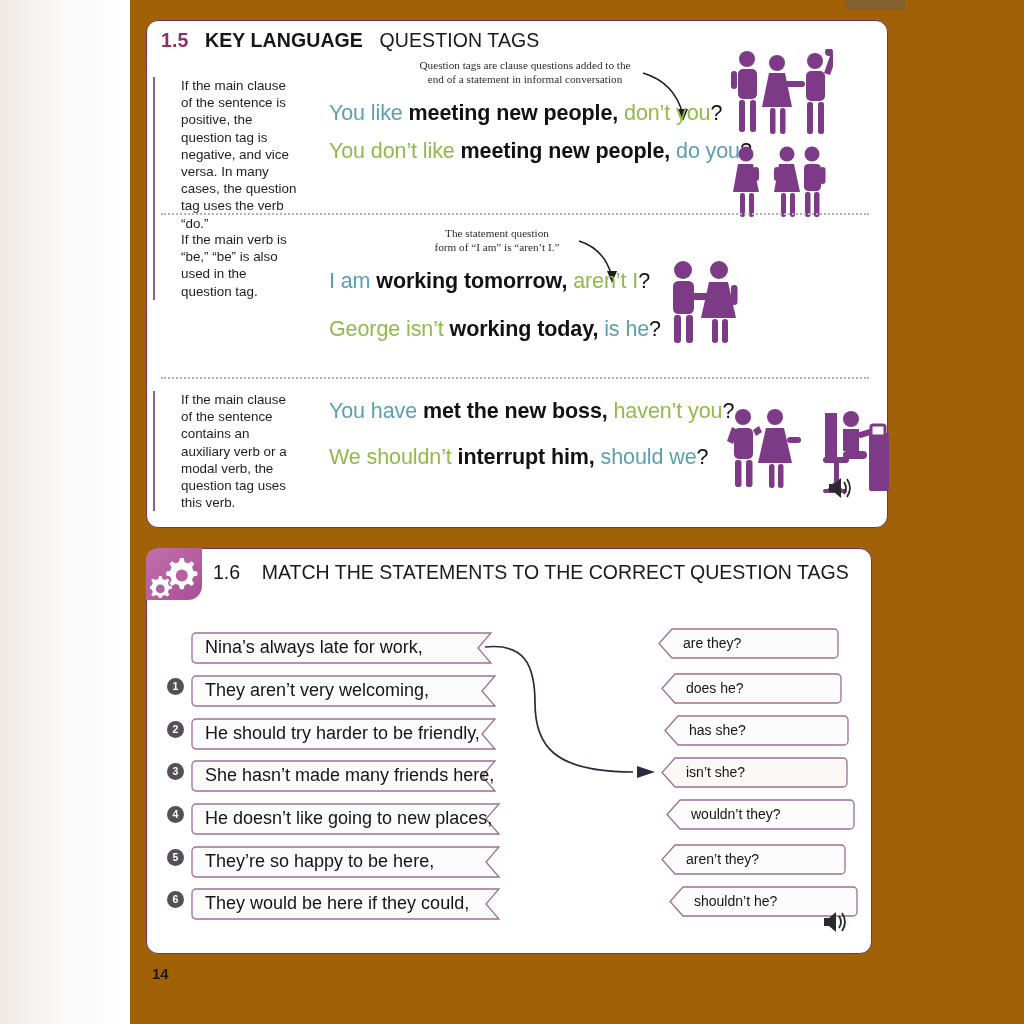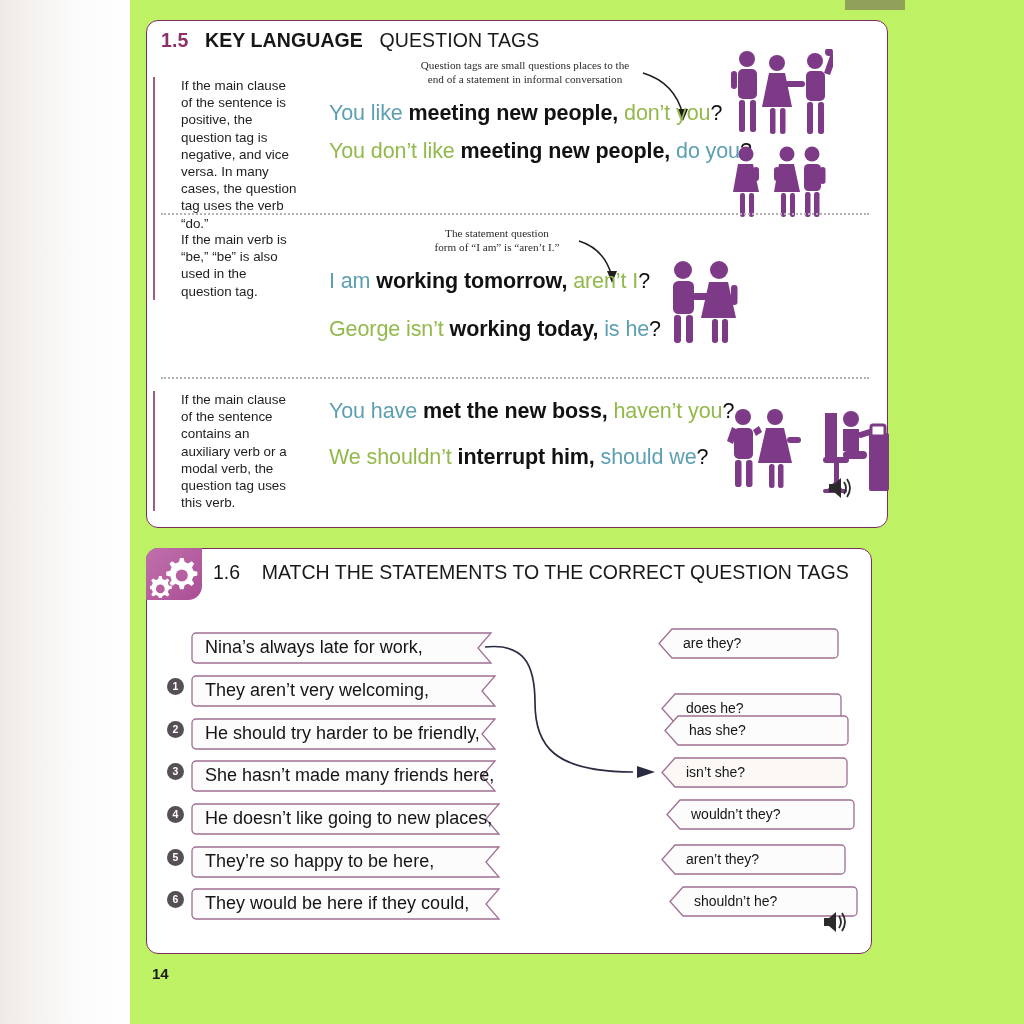--- a/index.html
+++ b/index.html
@@ -9,21 +9,21 @@
     height: 1024px;
     background: #ffffff;
     font-family: "Liberation Sans", sans-serif;
     overflow: hidden;
   }
 
   #page {
     position: relative;
     width: 1024px;
     height: 1024px;
-    background: #bef264;
+    background: #a16207;
   }
 
   
   .photo-edge-top {
     position: absolute;
     top: 0; left: 845px;
     width: 60px; height: 10px;
     background: #6b5f52;
     opacity: .55;
   }
@@ -181,21 +181,21 @@
     <div class="panel-title">
       <span class="num-purple">1.5</span>
       <span>&nbsp;</span>
       <span class="kl-bold">KEY LANGUAGE</span>
       <span>&nbsp;</span>
       <span class="kl-reg">QUESTION TAGS</span>
     </div>
 
     <div class="explain" style="left:6px; top:56px;">If the main clause of the sentence is positive, the question tag is negative, and vice versa. In many cases, the question tag uses the verb “do.”</div>
 
-    <div class="callout" style="left:258px; top:38px; width:240px;">Question tags are small questions places to the
+    <div class="callout" style="left:258px; top:38px; width:240px;">Question tags are clause questions added to the
 end of a statement in informal conversation</div>
 
     <svg class="callout-arrow" style="left:494px; top:48px;" width="56" height="60" viewBox="0 0 56 60">
       <path d="M2 4 C 22 10, 36 22, 42 46" stroke="#1d1d1d" stroke-width="1.5" fill="none"></path>
       <path d="M42 52 L 37 40 L 47 40 Z" fill="#1d1d1d"></path>
     </svg>
 
     <div class="sentence" style="left:182px; top:80px;">
       <span class="s-blue">You like </span><span class="s-black">meeting new people,</span><span class="s-green"> don’t you</span><span class="s-qmark">?</span>
     </div>
@@ -426,21 +426,21 @@
       <div class="stmt-txt">They would be here if they could,</div>
     </div>
 
     <div class="ans-wrap" style="left:510px; top:79px; width:182px; height:31px;">
       <svg class="ans-svg" width="182" height="31" viewBox="0 0 182 31">
         <path d="M15 1 H177 A4 4 0 0 1 181 5 V26 A4 4 0 0 1 177 30 H15 L2 15.5 Z" fill="#fdfcfd" stroke="#9e6f93" stroke-width="1.3"></path>
       </svg>
       <div class="ans-txt">are they?</div>
     </div>
 
-    <div class="ans-wrap" style="left:513px; top:124px; width:182px; height:37px;margin-top:20px;">
+    <div class="ans-wrap" style="left:513px; top:124px; width:182px; height:37px;">
       <svg class="ans-svg" width="182" height="31" viewBox="0 0 182 31">
         <path d="M15 1 H177 A4 4 0 0 1 181 5 V26 A4 4 0 0 1 177 30 H15 L2 15.5 Z" fill="#fdfcfd" stroke="#9e6f93" stroke-width="1.3"></path>
       </svg>
       <div class="ans-txt">does he?</div>
     </div>
 
     <div class="ans-wrap" style="left:516px; top:166px; width:186px; height:31px;">
       <svg class="ans-svg" width="186" height="31" viewBox="0 0 186 31">
         <path d="M15 1 H181 A4 4 0 0 1 185 5 V26 A4 4 0 0 1 181 30 H15 L2 15.5 Z" fill="#fdfcfd" stroke="#9e6f93" stroke-width="1.3"></path>
       </svg>

